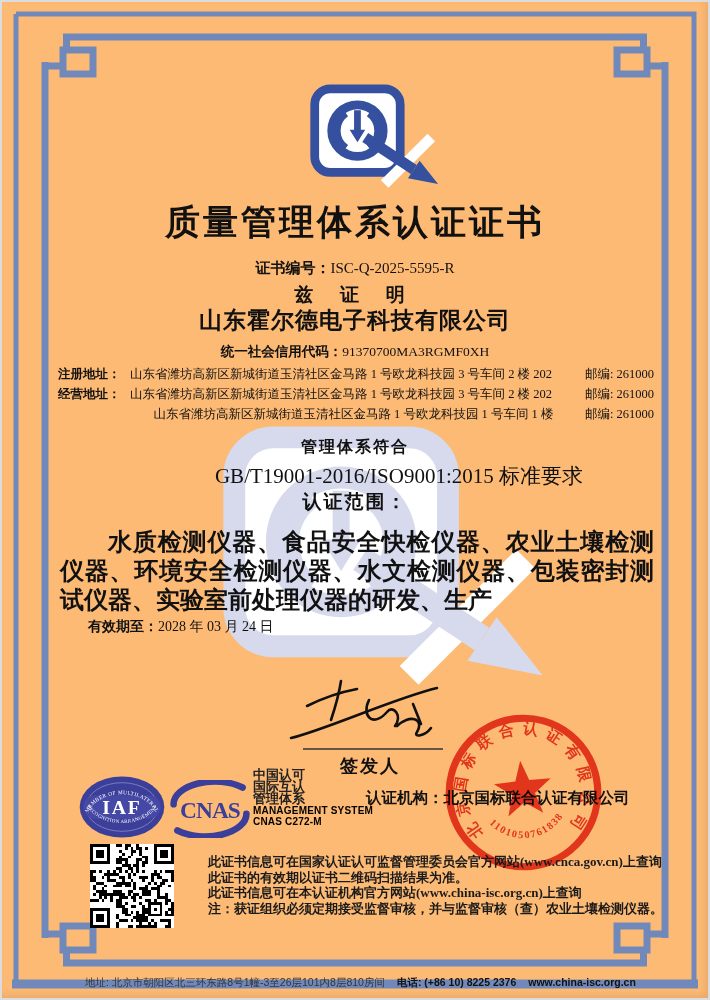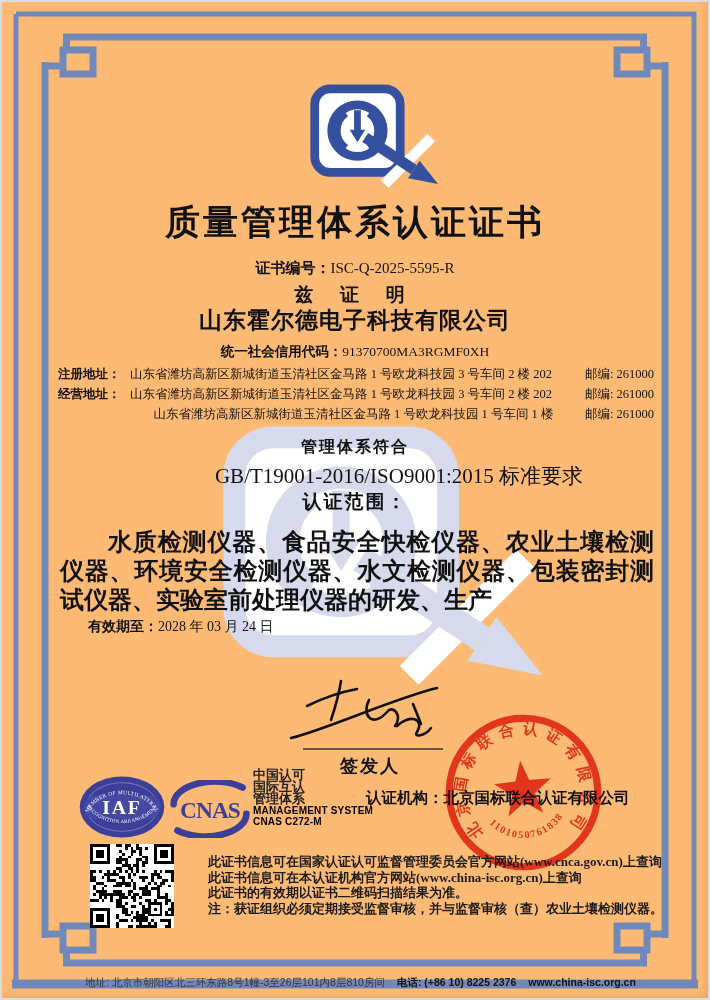--- a/index.html
+++ b/index.html
@@ -197,22 +197,22 @@
     <rect x="2" y="2" width="3" height="3" fill="#000"></rect>
       <rect x="24" y="2" width="3" height="3" fill="#000"></rect>
       <rect x="2" y="24" width="3" height="3" fill="#000"></rect>
     <path fill="#000" fill-rule="evenodd" d="M20,20H25V25H20Z M21,21V24H24V21Z"></path>
       <rect x="22" y="22" width="1" height="1" fill="#000"></rect>
     <path id="qr-mods" fill="#000" d="M9,0h1v1h-1zM10,0h1v1h-1zM12,0h1v1h-1zM13,0h1v1h-1zM16,0h1v1h-1zM12,1h1v1h-1zM14,1h1v1h-1zM16,1h1v1h-1zM17,1h1v1h-1zM19,1h1v1h-1zM10,2h1v1h-1zM14,2h1v1h-1zM15,2h1v1h-1zM17,2h1v1h-1zM11,3h1v1h-1zM14,3h1v1h-1zM17,3h1v1h-1zM10,4h1v1h-1zM13,4h1v1h-1zM18,4h1v1h-1zM19,4h1v1h-1zM9,5h1v1h-1zM10,5h1v1h-1zM11,5h1v1h-1zM12,5h1v1h-1zM16,5h1v1h-1zM17,5h1v1h-1zM19,5h1v1h-1zM9,6h1v1h-1zM10,6h1v1h-1zM12,6h1v1h-1zM16,6h1v1h-1zM18,6h1v1h-1zM19,6h1v1h-1zM11,7h1v1h-1zM12,7h1v1h-1zM13,7h1v1h-1zM15,7h1v1h-1zM16,7h1v1h-1zM18,7h1v1h-1zM9,8h1v1h-1zM10,8h1v1h-1zM13,8h1v1h-1zM14,8h1v1h-1zM16,8h1v1h-1zM0,9h1v1h-1zM1,9h1v1h-1zM3,9h1v1h-1zM6,9h1v1h-1zM8,9h1v1h-1zM10,9h1v1h-1zM12,9h1v1h-1zM14,9h1v1h-1zM16,9h1v1h-1zM18,9h1v1h-1zM22,9h1v1h-1zM24,9h1v1h-1zM26,9h1v1h-1zM27,9h1v1h-1zM28,9h1v1h-1zM0,10h1v1h-1zM5,10h1v1h-1zM6,10h1v1h-1zM7,10h1v1h-1zM8,10h1v1h-1zM9,10h1v1h-1zM13,10h1v1h-1zM15,10h1v1h-1zM21,10h1v1h-1zM22,10h1v1h-1zM23,10h1v1h-1zM28,10h1v1h-1zM0,11h1v1h-1zM1,11h1v1h-1zM4,11h1v1h-1zM6,11h1v1h-1zM10,11h1v1h-1zM11,11h1v1h-1zM13,11h1v1h-1zM17,11h1v1h-1zM18,11h1v1h-1zM19,11h1v1h-1zM21,11h1v1h-1zM23,11h1v1h-1zM24,11h1v1h-1zM28,11h1v1h-1zM0,12h1v1h-1zM1,12h1v1h-1zM6,12h1v1h-1zM7,12h1v1h-1zM8,12h1v1h-1zM11,12h1v1h-1zM14,12h1v1h-1zM18,12h1v1h-1zM21,12h1v1h-1zM25,12h1v1h-1zM26,12h1v1h-1zM28,12h1v1h-1zM2,13h1v1h-1zM3,13h1v1h-1zM4,13h1v1h-1zM9,13h1v1h-1zM10,13h1v1h-1zM11,13h1v1h-1zM12,13h1v1h-1zM13,13h1v1h-1zM15,13h1v1h-1zM20,13h1v1h-1zM22,13h1v1h-1zM24,13h1v1h-1zM25,13h1v1h-1zM1,14h1v1h-1zM5,14h1v1h-1zM8,14h1v1h-1zM9,14h1v1h-1zM10,14h1v1h-1zM12,14h1v1h-1zM13,14h1v1h-1zM15,14h1v1h-1zM19,14h1v1h-1zM23,14h1v1h-1zM24,14h1v1h-1zM27,14h1v1h-1zM1,15h1v1h-1zM4,15h1v1h-1zM15,15h1v1h-1zM17,15h1v1h-1zM18,15h1v1h-1zM19,15h1v1h-1zM21,15h1v1h-1zM22,15h1v1h-1zM23,15h1v1h-1zM2,16h1v1h-1zM3,16h1v1h-1zM4,16h1v1h-1zM5,16h1v1h-1zM8,16h1v1h-1zM9,16h1v1h-1zM10,16h1v1h-1zM13,16h1v1h-1zM14,16h1v1h-1zM18,16h1v1h-1zM19,16h1v1h-1zM20,16h1v1h-1zM23,16h1v1h-1zM1,17h1v1h-1zM3,17h1v1h-1zM4,17h1v1h-1zM5,17h1v1h-1zM6,17h1v1h-1zM7,17h1v1h-1zM8,17h1v1h-1zM9,17h1v1h-1zM10,17h1v1h-1zM11,17h1v1h-1zM13,17h1v1h-1zM15,17h1v1h-1zM16,17h1v1h-1zM18,17h1v1h-1zM19,17h1v1h-1zM20,17h1v1h-1zM23,17h1v1h-1zM26,17h1v1h-1zM3,18h1v1h-1zM5,18h1v1h-1zM7,18h1v1h-1zM10,18h1v1h-1zM11,18h1v1h-1zM12,18h1v1h-1zM14,18h1v1h-1zM15,18h1v1h-1zM17,18h1v1h-1zM23,18h1v1h-1zM24,18h1v1h-1zM25,18h1v1h-1zM26,18h1v1h-1zM0,19h1v1h-1zM1,19h1v1h-1zM2,19h1v1h-1zM4,19h1v1h-1zM7,19h1v1h-1zM9,19h1v1h-1zM10,19h1v1h-1zM15,19h1v1h-1zM19,19h1v1h-1zM20,19h1v1h-1zM22,19h1v1h-1zM26,19h1v1h-1zM27,19h1v1h-1zM9,20h1v1h-1zM10,20h1v1h-1zM12,20h1v1h-1zM17,20h1v1h-1zM26,20h1v1h-1zM28,20h1v1h-1zM9,21h1v1h-1zM10,21h1v1h-1zM11,21h1v1h-1zM14,21h1v1h-1zM15,21h1v1h-1zM18,21h1v1h-1zM28,21h1v1h-1zM11,22h1v1h-1zM12,22h1v1h-1zM18,22h1v1h-1zM19,22h1v1h-1zM27,22h1v1h-1zM28,22h1v1h-1zM11,23h1v1h-1zM12,23h1v1h-1zM14,23h1v1h-1zM16,23h1v1h-1zM18,23h1v1h-1zM19,23h1v1h-1zM26,23h1v1h-1zM28,23h1v1h-1zM9,24h1v1h-1zM12,24h1v1h-1zM13,24h1v1h-1zM16,24h1v1h-1zM17,24h1v1h-1zM18,24h1v1h-1zM26,24h1v1h-1zM27,24h1v1h-1zM28,24h1v1h-1zM9,25h1v1h-1zM15,25h1v1h-1zM16,25h1v1h-1zM17,25h1v1h-1zM18,25h1v1h-1zM19,25h1v1h-1zM10,26h1v1h-1zM11,26h1v1h-1zM12,26h1v1h-1zM14,26h1v1h-1zM16,26h1v1h-1zM17,26h1v1h-1zM18,26h1v1h-1zM19,26h1v1h-1zM21,26h1v1h-1zM24,26h1v1h-1zM25,26h1v1h-1zM26,26h1v1h-1zM27,26h1v1h-1zM9,27h1v1h-1zM17,27h1v1h-1zM20,27h1v1h-1zM22,27h1v1h-1zM27,27h1v1h-1zM9,28h1v1h-1zM13,28h1v1h-1zM14,28h1v1h-1zM16,28h1v1h-1zM17,28h1v1h-1zM18,28h1v1h-1zM19,28h1v1h-1zM20,28h1v1h-1zM21,28h1v1h-1zM22,28h1v1h-1zM26,28h1v1h-1zM27,28h1v1h-1z"></path>
   </svg>
 
   <div class="abs notes">
     <div>此证书信息可在国家认证认可监督管理委员会官方网站(www.cnca.gov.cn)上查询</div>
+    <div>此证书的有效期以证书二维码扫描结果为准。</div>
     <div>此证书信息可在本认证机构官方网站(www.china-isc.org.cn)上查询</div>
-    <div>此证书的有效期以证书二维码扫描结果为准。</div>
     <div>注：获证组织必须定期接受监督审核，并与监督审核（查）农业土壤检测仪器。</div>
   </div>
 
   <div class="abs footer">
     <span>地址: 北京市朝阳区北三环东路8号1幢-3至26层101内8层810房间</span>
     <span class="b"><span>电话: </span><span>(+86 10) 8225 2376</span></span>
     <span class="b">www.china-isc.org.cn</span>
   </div>
 
 </div>

